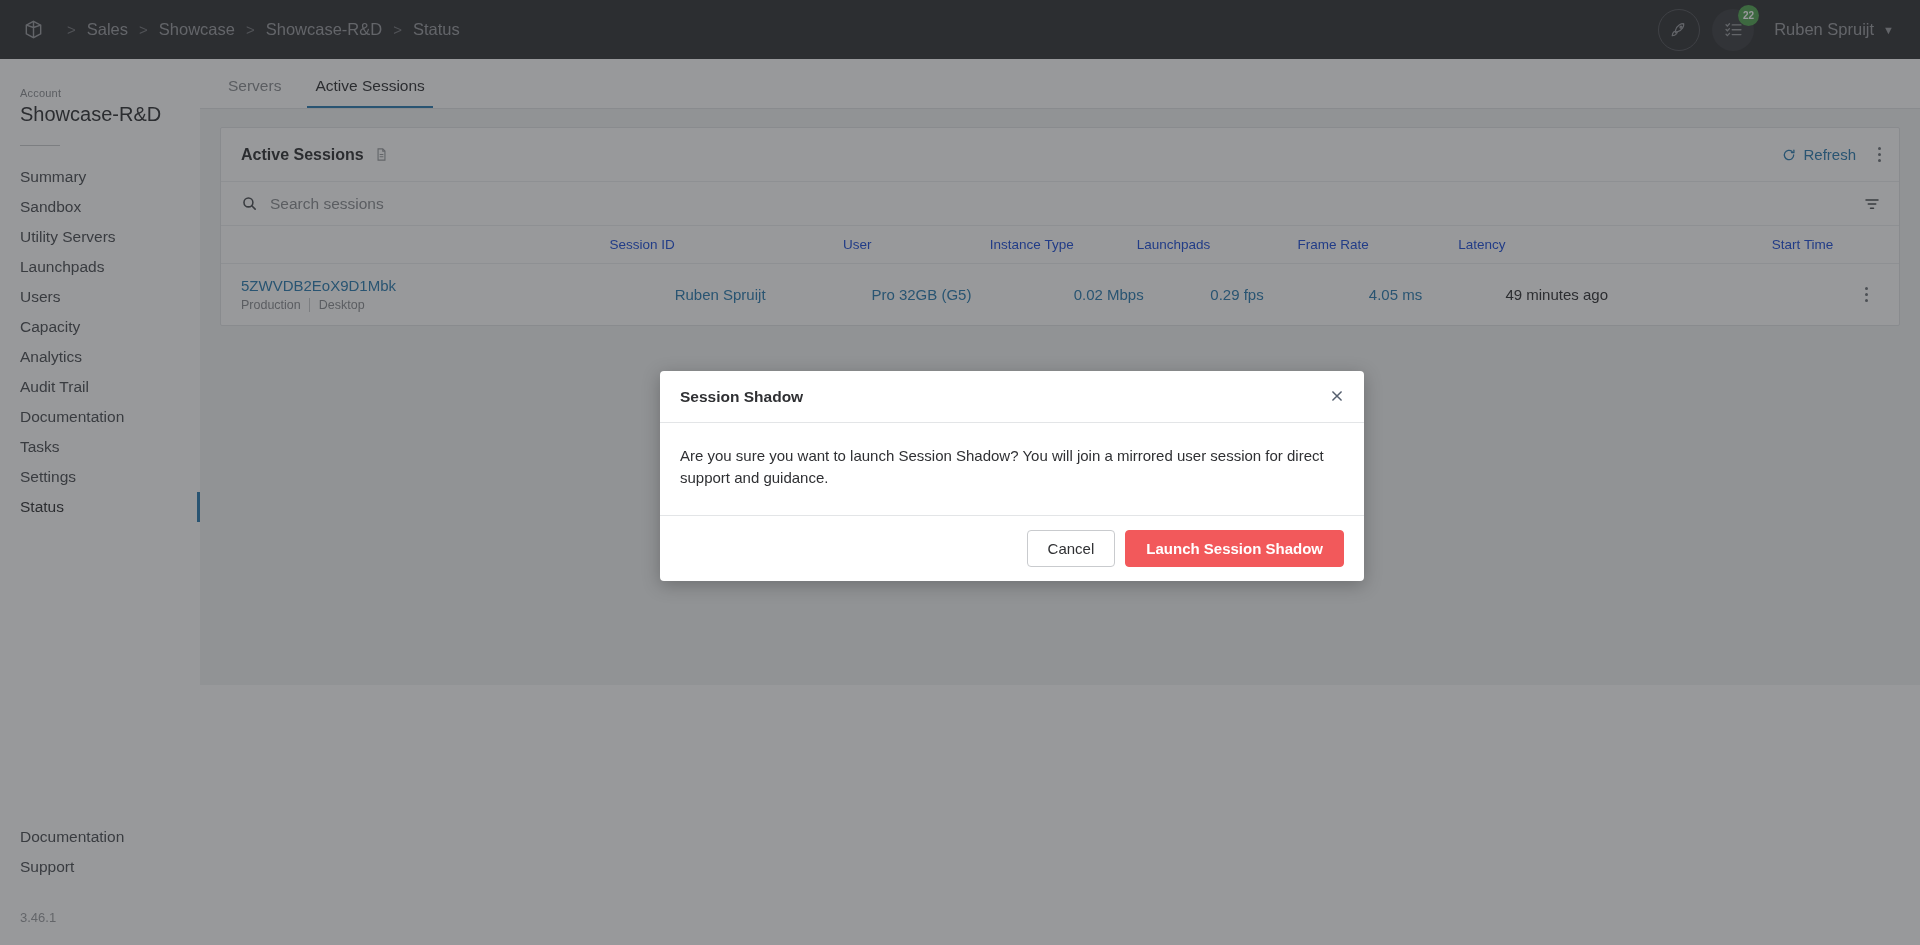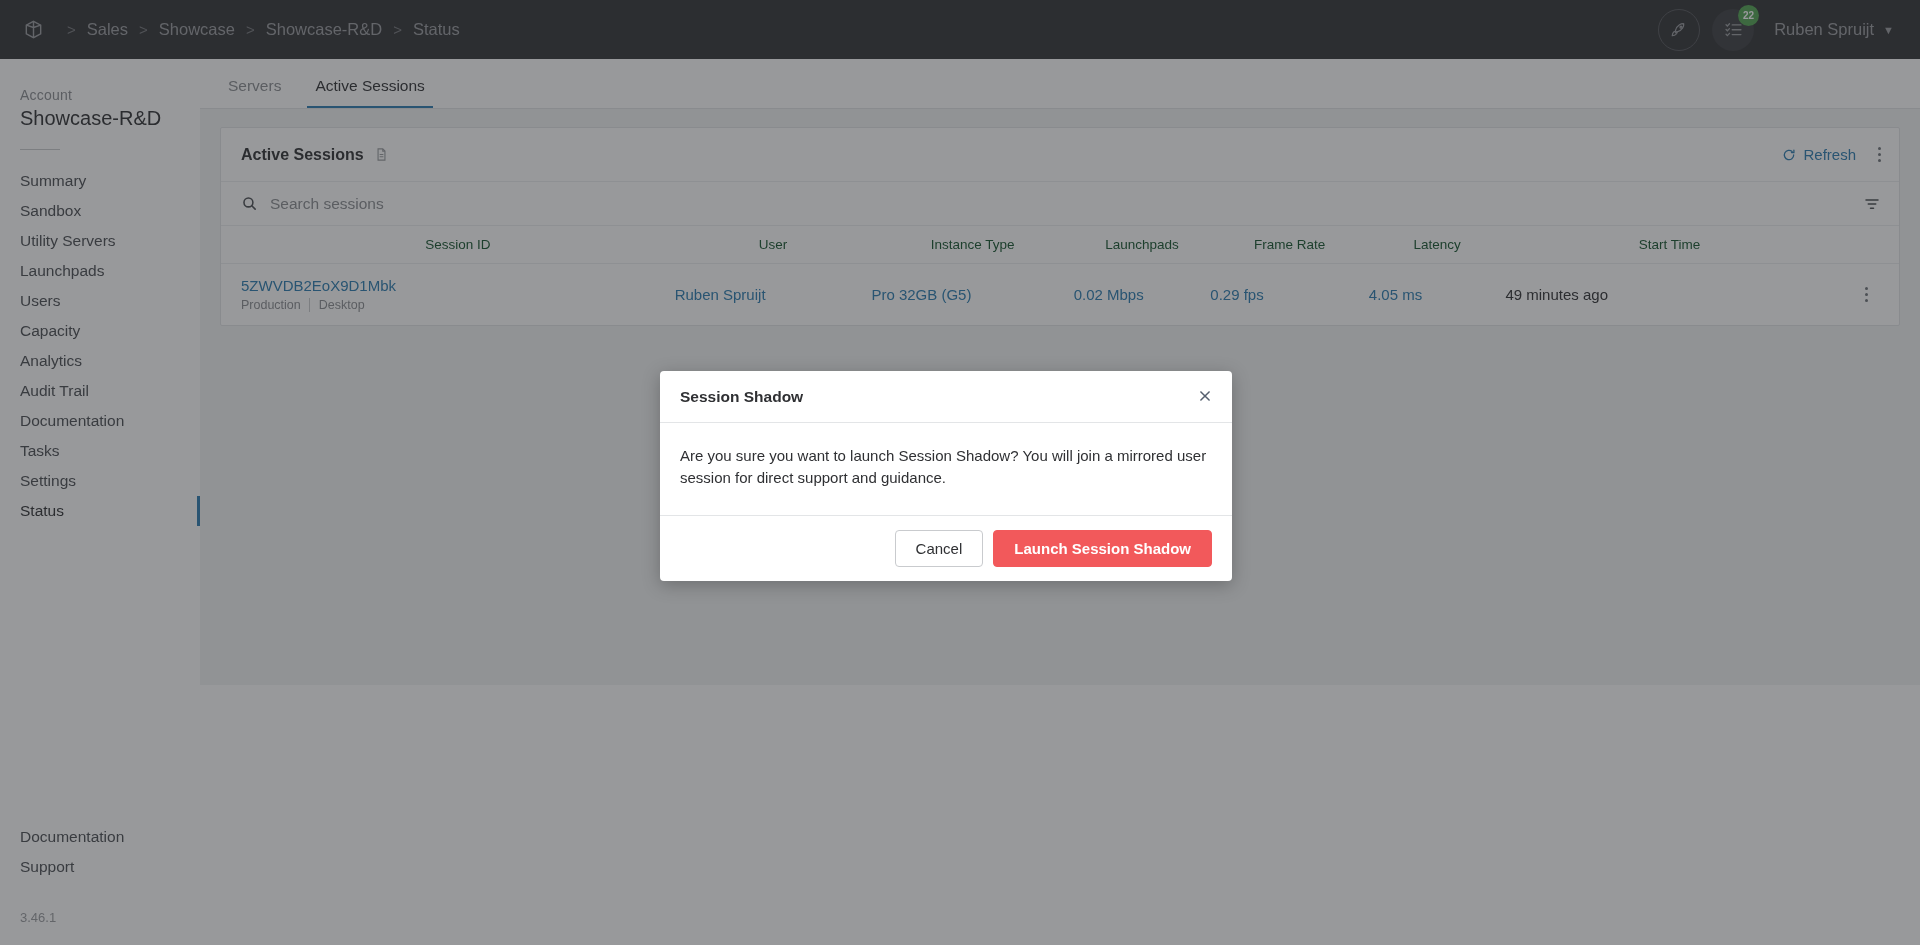--- a/index.html
+++ b/index.html
@@ -40,21 +40,21 @@
     display: flex; align-items: center; justify-content: center; padding: 0 5px;
   }
   .user-menu { display: flex; align-items: center; margin-left: 20px; color: #9a9ca0; font-size: 16.5px; }
   .user-menu .chev { margin-left: 9px; font-size: 11px; }
 
   
   .sidebar {
     position: absolute; top: 59px; left: 0; width: 200px; height: 886px;
     background: #ffffff;
   }
-  .acct-label { font-size: 14px; color: #8a8d91; margin: 28px 0 0 20px; letter-spacing: .2px; }
+  .acct-label { font-size: 11px; color: #8a8d91; margin: 28px 0 0 20px; letter-spacing: .2px; }
   .acct-name { font-size: 20px; color: #2f3033; margin: 4px 0 0 20px; }
   .divider-sm { width: 40px; height: 1px; background: #c9cbce; margin: 19px 0 0 20px; }
   .nav { margin-top: 16px; }
   .nav-item {
     height: 30px; display: flex; align-items: center;
     font-size: 15.5px; color: #4a4d52; padding-left: 20px; position: relative;
   }
   .nav-item.active { color: #2f3033; }
   .nav-item.active::after {
     content: ""; position: absolute; right: 0; top: 0; bottom: 0; width: 3px; background: #2b7cb0;
@@ -101,40 +101,40 @@
   .search-ico { color: #4a4d52; display: flex; margin-right: 12px; }
   .search-input {
     border: none; outline: none; font-size: 15.5px; color: #2f3033;
     font-family: "Liberation Sans", sans-serif; flex: 1; background: transparent;
   }
   .search-input::placeholder { color: #8a8d91; }
   .funnel { color: #4a4d52; display: flex; margin-left: auto; }
 
   table { width: 100%; border-collapse: collapse; table-layout: fixed; }
   thead th {
-    text-align: center; font-size: 13.5px; font-weight: normal; color: #14532d;
+    text-align: right; font-size: 13.5px; font-weight: normal; color: #1d4ed8;
     padding: 11px 0 11px 0; border-bottom: 1px solid #eceef0;
   }
   tbody td { padding: 13px 0; font-size: 15px; vertical-align: middle; }
   .col-pad-l { padding-left: 20px; }
   .sid { color: #2b7cb0; font-size: 15px; }
   .sid-sub { font-size: 12.5px; color: #8a8d91; margin-top: 4px; }
   .sid-sub span { padding-right: 8px; }
   .sid-sub .bar { border-left: 1px solid #c9cbce; padding-left: 9px; }
   .lnk { color: #2b7cb0; }
   .plain { color: #2f3033; }
   .row-kebab { display: flex; flex-direction: column; align-items: center; gap: 3px; }
   .row-kebab i { width: 3px; height: 3px; background: #6e7378; border-radius: 50%; display: block; }
 
   
   .overlay {
     position: absolute; inset: 0; background: rgba(40,42,45,0.48); z-index: 20;
   }
   .modal {
-    position: absolute; left: 660px; top: 371px; width: 572px;
+    position: absolute; left: 660px; top: 371px; width: 704px;
     background: #ffffff; border-radius: 4px; z-index: 21;
     box-shadow: 0 4px 18px rgba(0,0,0,0.25);
   }
   .modal-head {
     height: 52px; display: flex; align-items: center; padding: 0 20px 0 20px;
     border-bottom: 1px solid #e3e5e7;
   }
   .modal-title { font-size: 15.5px; font-weight: bold; color: #2f3033; }
   .modal-close { margin-left: auto; color: #555f6e; font-size: 18px; line-height: 1; }
   .modal-body { padding: 22px 20px 26px 20px; font-size: 15px; color: #2f3033; line-height: 1.45; }

